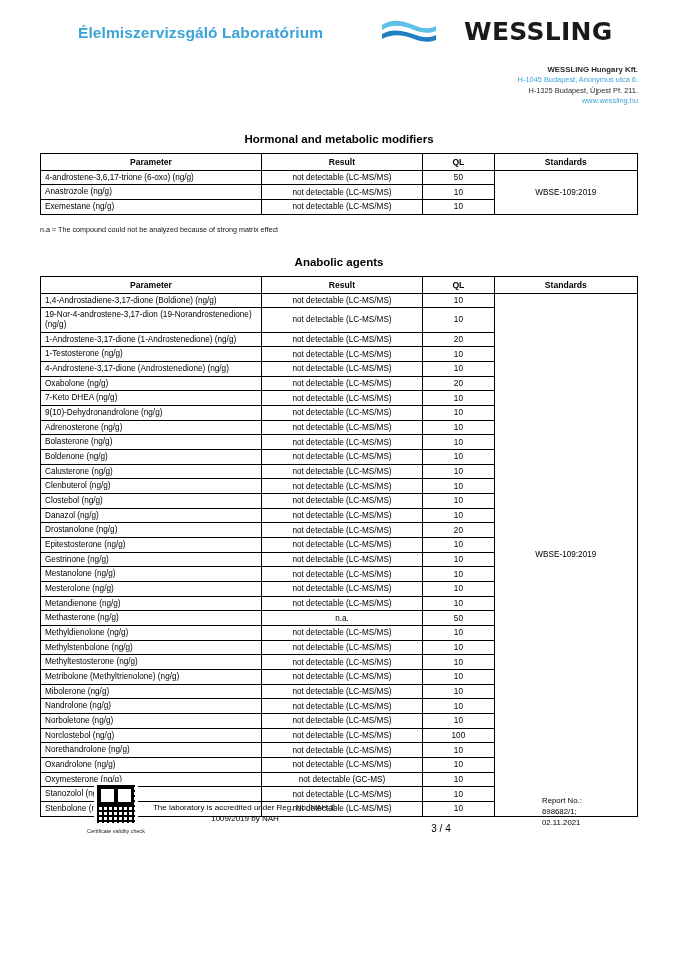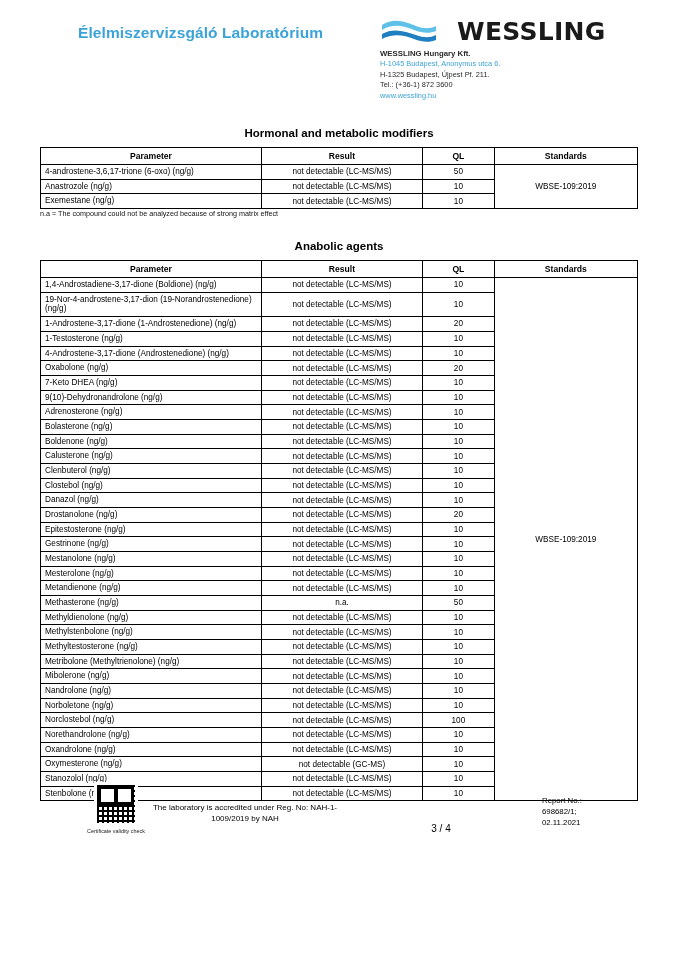--- a/index.html
+++ b/index.html
@@ -36,42 +36,43 @@
     letter-spacing: 0.1px;
     padding-top: 6px;
     white-space: nowrap;
   }
   .brandblock {
     width: 258px;
   }
   .brandtop {
     display: flex;
     align-items: center;
-    gap: 19px;
+    gap: 26px;
   }
   .wave {
     width: 58px;
     height: 26px;
     position: relative;
     flex: none;
   }
   .wave svg { display: block; }
   .wordmark {
     font-family: "DejaVu Sans", sans-serif;
     font-weight: bold;
     font-size: 25px;
     letter-spacing: 0.3px;
     color: #1a1a1a;
     line-height: 1;
   }
   .brandlines {
-    margin-top: 4px;
+    margin-top: 20px;
     font-size: 7.4px;
     line-height: 1.42;
     color: #2a2a2a;
+    text-align: right;
   }
   .brandlines .b1 { font-weight: bold; font-size: 7.8px; }
   .brandlines .blue { color: #3ba3d8; }
 
   
   h2.section {
     text-align: center;
     font-size: 11.5px;
     font-weight: bold;
     margin: 26px 0 8px 0;
@@ -100,20 +101,21 @@
   td.result, td.ql, td.std { text-align: center; }
   td.std { vertical-align: middle; }
 
   col.c-param { width: 37%; }
   col.c-result { width: 27%; }
   col.c-ql { width: 12%; }
   col.c-std { width: 24%; }
 
   .note {
     font-size: 7.2px;
+    margin-top: 10px;
     color: #111;
   }
 
   
   .footer {
     position: absolute;
     left: 40px;
     right: 40px;
     bottom: 16px;
     display: flex;
@@ -190,21 +192,20 @@
             <path d="M2 7 C14 -1, 26 4, 36 8 C44 11, 50 11, 56 8 L56 13 C49 16, 42 15, 34 12 C24 8, 13 5, 2 12 Z" fill="#5fc0e8"></path>
             <path d="M2 16 C14 9, 26 14, 36 17 C44 20, 50 20, 56 17 L56 22 C49 25, 42 24, 34 21 C24 17, 13 15, 2 21 Z" fill="#1f7fc0"></path>
           </svg>
         </span>
         <span class="wordmark">WESSLING</span>
       </div>
       <div class="brandlines">
         <div class="b1">WESSLING Hungary Kft.</div>
         <div class="blue">H-1045 Budapest, Anonymus utca 6.</div>
         <div>H-1325 Budapest, Újpest Pf. 211.</div>
-        <div>Tel.: (+36-1) 872 3600</div>
         <div class="blue">www.wessling.hu</div>
       </div>
     </div>
   </div>
 
   <h2 class="section">Hormonal and metabolic modifiers</h2>
 
   <table>
     <colgroup>
       <col class="c-param">

